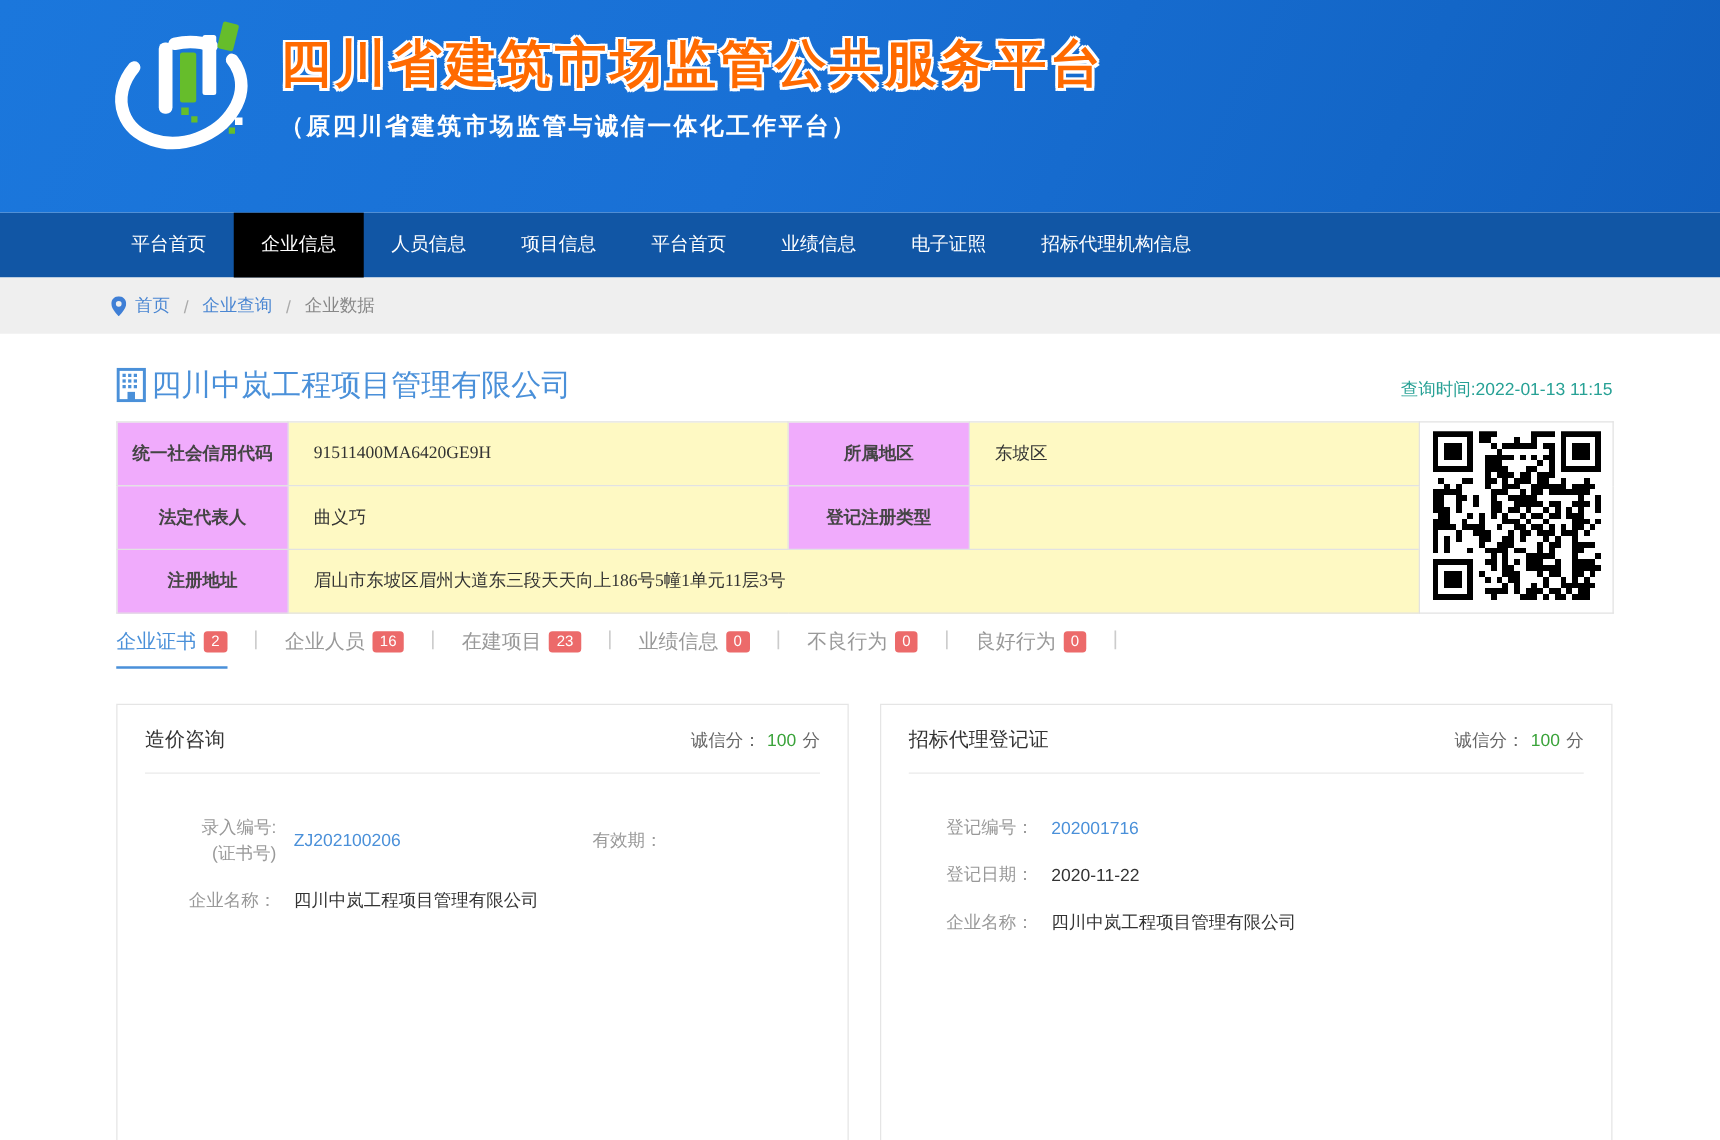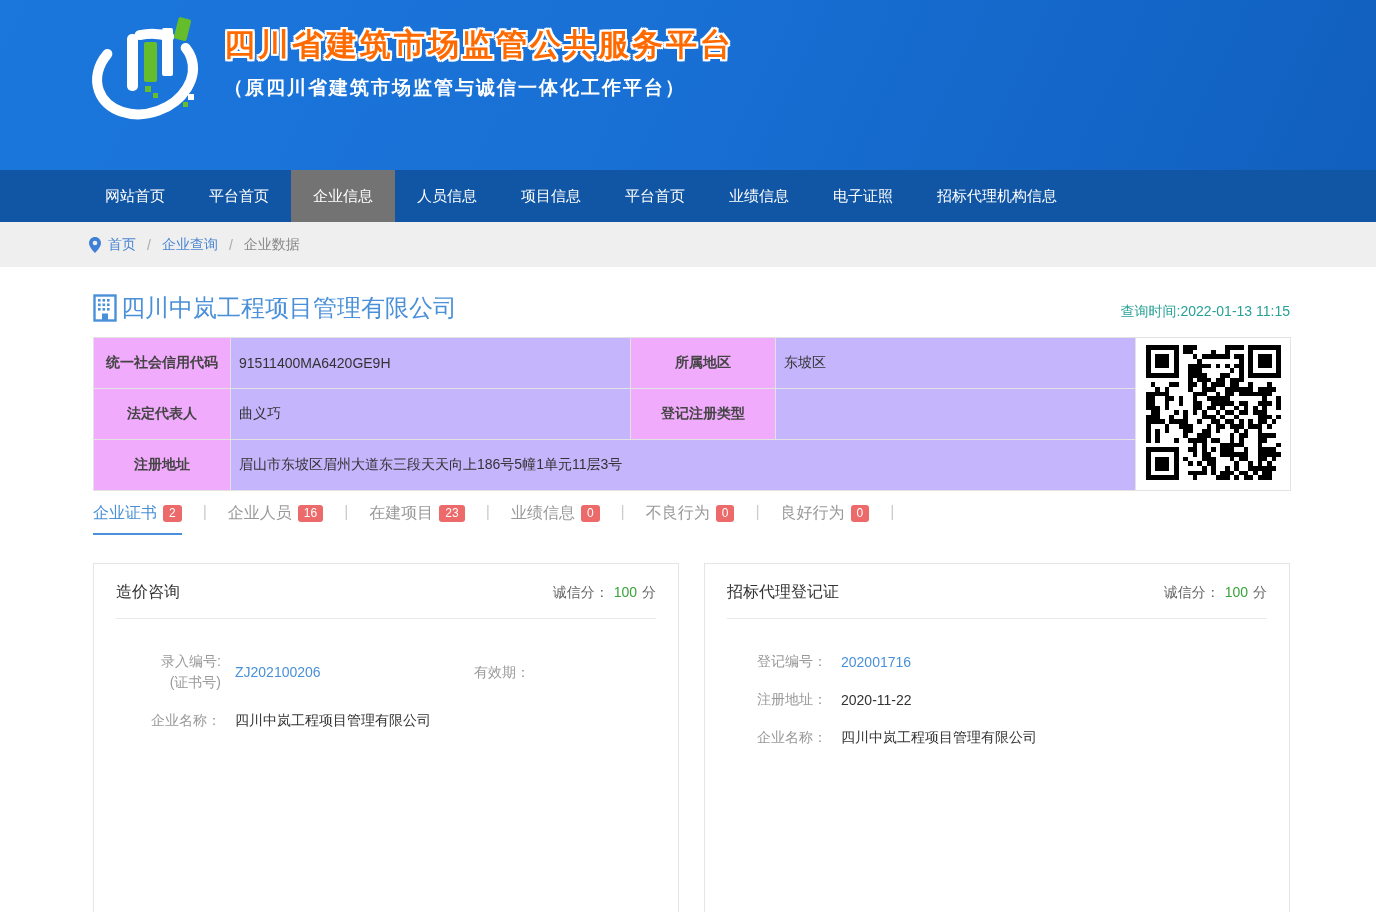--- a/index.html
+++ b/index.html
@@ -3,47 +3,47 @@
 <meta charset="utf-8">
 <style>
   * { margin:0; padding:0; box-sizing:border-box; }
   html,body { width:1376px; height:912px; background:#fff; font-family:"Liberation Sans","DejaVu Sans",sans-serif; overflow:hidden; }
 
   
   .header { height:170px; background:linear-gradient(115deg,#1b77dc 0%,#1970d5 45%,#1366c7 80%,#115fbe 100%); position:relative; }
   .header-inner { display:flex; align-items:flex-start; padding:10px 0 0 86px; }
   .logo { width:122px; height:118px; flex:0 0 auto; }
   .titles { margin-left:16px; padding-top:14px; }
-  .main-title { font-size:31px; font-weight:bold; color:#ff6a00; letter-spacing:3px;
+  .main-title { font-size:41px; font-weight:bold; color:#ff6a00; letter-spacing:3px;
     text-shadow:-2px -2px 0 #fff,2px -2px 0 #fff,-2px 2px 0 #fff,2px 2px 0 #fff,0 -2px 0 #fff,0 2px 0 #fff,-2px 0 0 #fff,2px 0 0 #fff; }
   .sub-title { margin-top:9px; font-size:19px; font-weight:bold; color:#ffffff; letter-spacing:2px; }
 
   
   .nav { height:52px; background:#1156a5; display:flex; padding-left:83px; }
   .nav-item { line-height:52px; padding:0 22px; color:#fff; font-size:15px; cursor:pointer; white-space:nowrap; }
-  .nav-item.active { background:#737373; }
+  .nav-item.active { background:#000000; }
 
   
   .breadcrumb { height:45px; background:#efefef; display:flex; align-items:center; padding-left:89px; font-size:14px; }
   .crumb-link { color:#4a86d2; text-decoration:none; cursor:pointer; }
   .crumb-sep { color:#aaa; margin:0 11px; }
   .crumb-cur { color:#888;text-align:right; }
   .pin-icon { margin-right:7px; display:inline-flex; }
 
   
   .container { width:1197px; margin-left:93px; }
   .title-row { display:flex; justify-content:space-between; align-items:flex-end; margin-top:25px; }
   .company-title { font-size:24px; color:#4a90d9; display:flex; align-items:center; }
   .building-icon { margin-right:4px; display:inline-flex; }
   .query-time { font-size:14px; color:#27a195; padding-bottom:3px; }
 
   table.info-table { margin-top:13px; border-collapse:collapse; width:100%; table-layout:fixed; }
   .info-table td { border:1px solid #e2e2e2; height:51px; font-size:14px; color:#333; }
   .info-table td.lbl { background:#f0abfc; text-align:center; font-weight:bold; color:#444; }
-  .info-table td.val { padding-left:8px; background:#c4b5fd; }
+  .info-table td.val { padding-left:20px; background:#fef9c3;font-family:Liberation Serif, serif; }
   .info-table td.qr-cell { text-align:center; vertical-align:middle; background:#fff; }
   #qrcode { width:135px; height:135px; display:inline-block; }
 
   
   .tabs { margin-top:12px; display:flex; align-items:flex-start; font-size:16px; }
   .tab { display:inline-flex; align-items:center; color:#999; cursor:pointer; padding-bottom:9px; border-bottom:2px solid transparent; }
   .tab.active { color:#4a90d9; border-bottom-color:#4a90d9; }
   .badge { background:#ec6a6a; color:#fff; font-size:12px; border-radius:3px; padding:2px 6px; margin-left:6px; line-height:1.1; }
   .tab-sep { color:#ccc; margin:0 21px; }
 
@@ -84,21 +84,20 @@
       <rect x="102" y="84" width="6" height="6" fill="#ffffff"></rect>
     </svg>
     <div class="titles">
       <div class="main-title">四川省建筑市场监管公共服务平台</div>
       <div class="sub-title">（原四川省建筑市场监管与诚信一体化工作平台）</div>
     </div>
   </div>
 </div>
 
 <div class="nav">
-  <div class="nav-item">网站首页</div>
   <div class="nav-item">平台首页</div>
   <div class="nav-item active">企业信息</div>
   <div class="nav-item">人员信息</div>
   <div class="nav-item">项目信息</div>
   <div class="nav-item">平台首页</div>
   <div class="nav-item">业绩信息</div>
   <div class="nav-item">电子证照</div>
   <div class="nav-item">招标代理机构信息</div>
 </div>
 
@@ -574,21 +573,21 @@
         <span class="score">
           <span>诚信分：</span><span class="num">100</span><span>分</span>
         </span>
       </div>
       <div class="card-body">
         <div class="c-row first">
           <span class="c-label w2">登记编号：</span>
           <span class="c-value link">202001716</span>
         </div>
         <div class="c-row">
-          <span class="c-label w2">注册地址：</span>
+          <span class="c-label w2">登记日期：</span>
           <span class="c-value">2020-11-22</span>
         </div>
         <div class="c-row">
           <span class="c-label w2">企业名称：</span>
           <span class="c-value">四川中岚工程项目管理有限公司</span>
         </div>
       </div>
     </div>
   </div>
 

